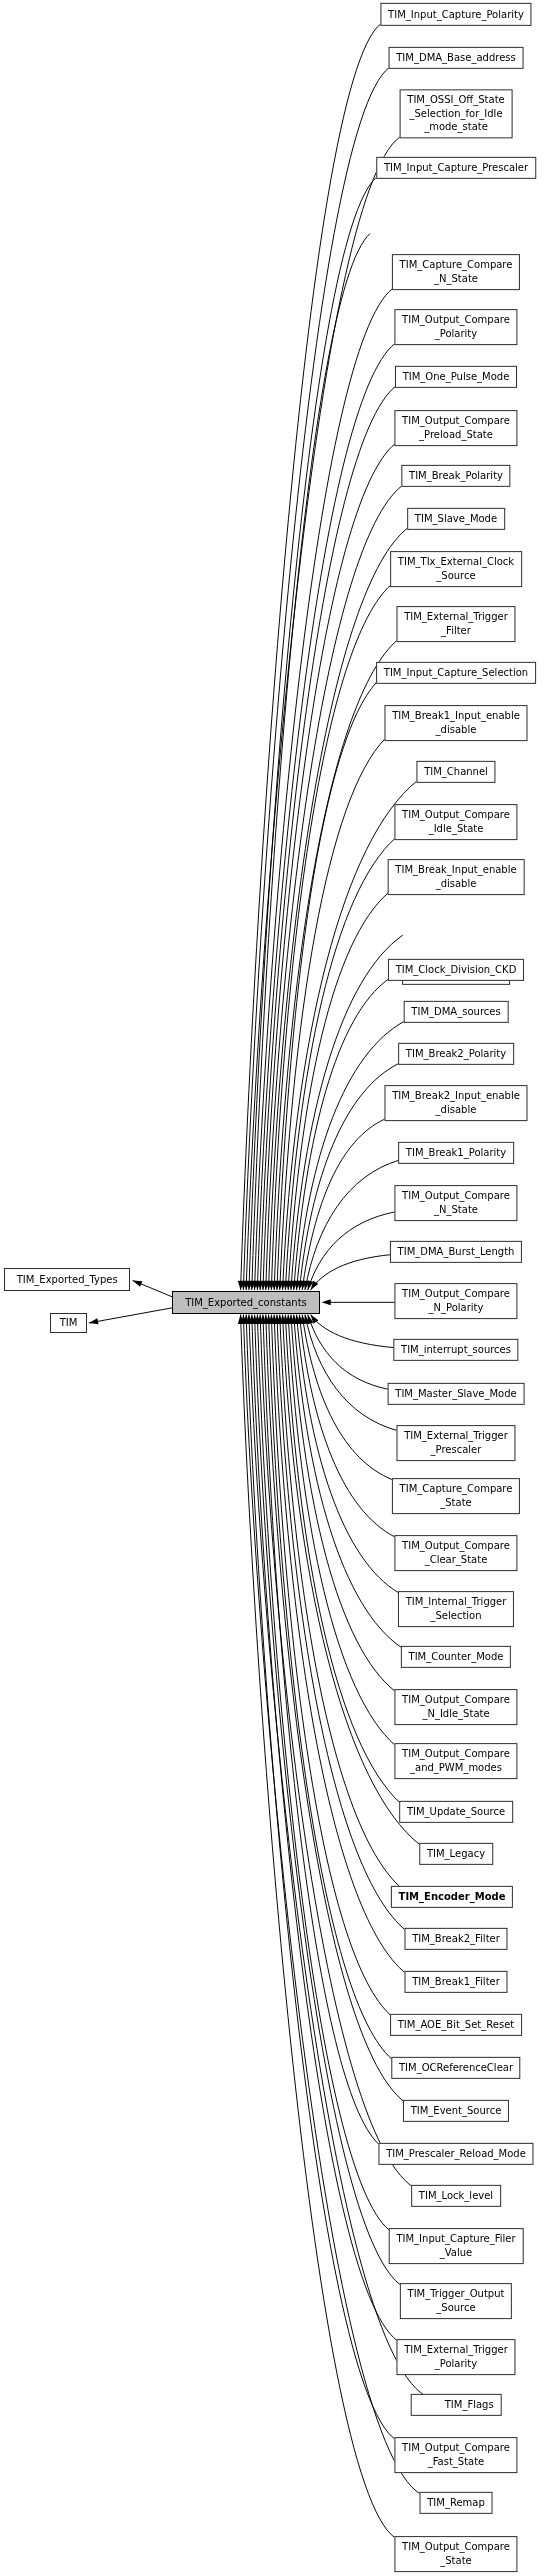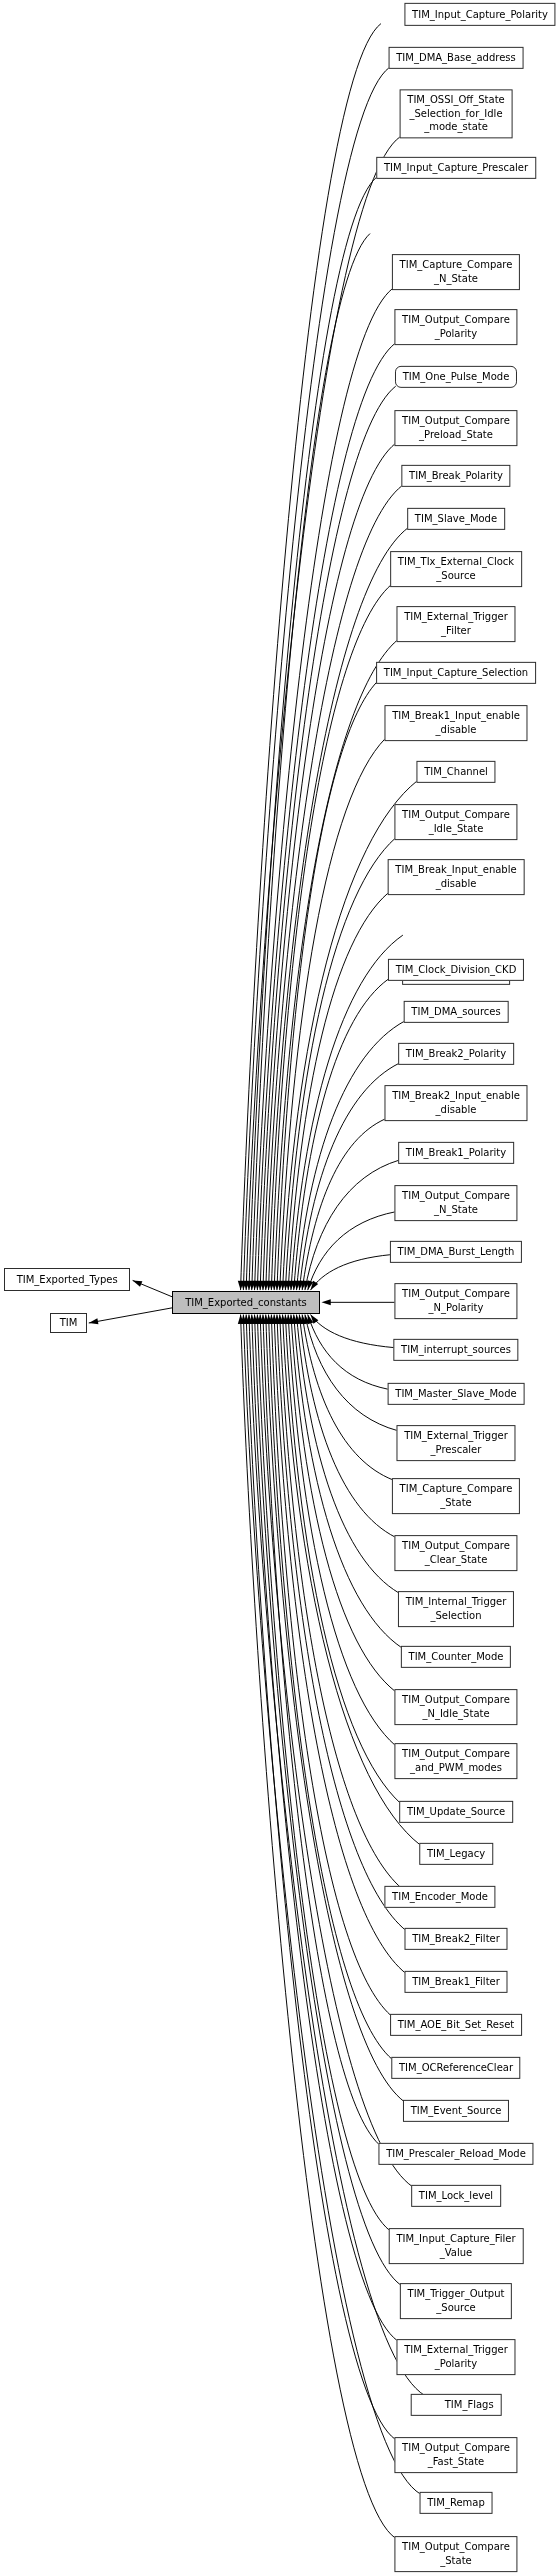--- a/index.html
+++ b/index.html
@@ -133,21 +133,21 @@
       <path d="M 468.5,1544.5 L 390,1544.5" fill="none" stroke="#000000" stroke-width="1.15"></path>
       <path d="M 381,1544.5 L 392,1540.9 L 392,1548.1 Z" fill="#000000" stroke="none"></path>
       <path d="M 204,1538 L 157,1518.5" fill="none" stroke="#000000" stroke-width="1.15"></path>
       <path d="M 157,1518.5 L 168.53982052538242,1519.3902484158716 L 165.7806400046677,1526.0405809529789 Z" fill="#000000" stroke="none"></path>
       <path d="M 204,1551 L 105,1569" fill="none" stroke="#000000" stroke-width="1.15"></path>
       <path d="M 105,1569 L 115.17858143357904,1563.4903285034407 L 116.46655658861891,1570.5741918561598 Z" fill="#000000" stroke="none"></path>
     </svg>
   <div class="node fixed center" id="center-node" style="left: 172px; top: 1291px; width: 148px; height: 23px;">TIM_Exported_constants</div>
 <div class="node fixed" style="left: 4.2px; top: 1268px; width: 126px; height: 23px;">TIM_Exported_Types</div>
     <div class="node fixed" style="left: 50px; top: 1313px; width: 37px; height: 20px;">TIM</div>
-    <div class="node right" style="left: 456px; top: 14.3px; margin-left: 24px;">
+    <div class="node right" style="left: 456px; top: 14.3px;">
       <div>TIM_Input_Capture_Polarity</div>
     </div>
     <div class="node right" style="left: 456px; top: 58px;">
       <div>TIM_DMA_Base_address</div>
     </div>
     <div class="node right" style="left: 456px; top: 114px;">
       <div>TIM_OSSI_Off_State</div>
       <div>_Selection_for_Idle</div>
       <div>_mode_state</div>
     </div>
@@ -155,21 +155,21 @@
       <div>TIM_Input_Capture_Prescaler</div>
     </div>
     <div class="node right" style="left: 456px; top: 272px;">
       <div>TIM_Capture_Compare</div>
       <div>_N_State</div>
     </div>
     <div class="node right" style="left: 456px; top: 327px;">
       <div>TIM_Output_Compare</div>
       <div>_Polarity</div>
     </div>
-    <div class="node right" style="left: 456px; top: 377px; border-radius: 6px;">
+    <div class="node right" style="left: 456px; top: 377px;">
       <div>TIM_One_Pulse_Mode</div>
     </div>
     <div class="node right" style="left: 456px; top: 428px;">
       <div>TIM_Output_Compare</div>
       <div>_Preload_State</div>
     </div>
     <div class="node right" style="left: 456px; top: 476px;">
       <div>TIM_Break_Polarity</div>
     </div>
     <div class="node right" style="left: 456px; top: 519px;">
@@ -263,21 +263,21 @@
     <div class="node right" style="left: 456px; top: 1761px;">
       <div>TIM_Output_Compare</div>
       <div>_and_PWM_modes</div>
     </div>
     <div class="node right" style="left: 456px; top: 1812px;">
       <div>TIM_Update_Source</div>
     </div>
     <div class="node right" style="left: 456px; top: 1854px;">
       <div>TIM_Legacy</div>
     </div>
-    <div class="node right" style="left: 440px; top: 1897px;">
+    <div class="node right" style="left: 452px; top: 1897px; font-weight: bold;">
       <div>TIM_Encoder_Mode</div>
     </div>
     <div class="node right" style="left: 456px; top: 1939px;">
       <div>TIM_Break2_Filter</div>
     </div>
     <div class="node right" style="left: 456px; top: 1982px;">
       <div>TIM_Break1_Filter</div>
     </div>
     <div class="node right" style="left: 456px; top: 2025px;">
       <div>TIM_AOE_Bit_Set_Reset</div>

